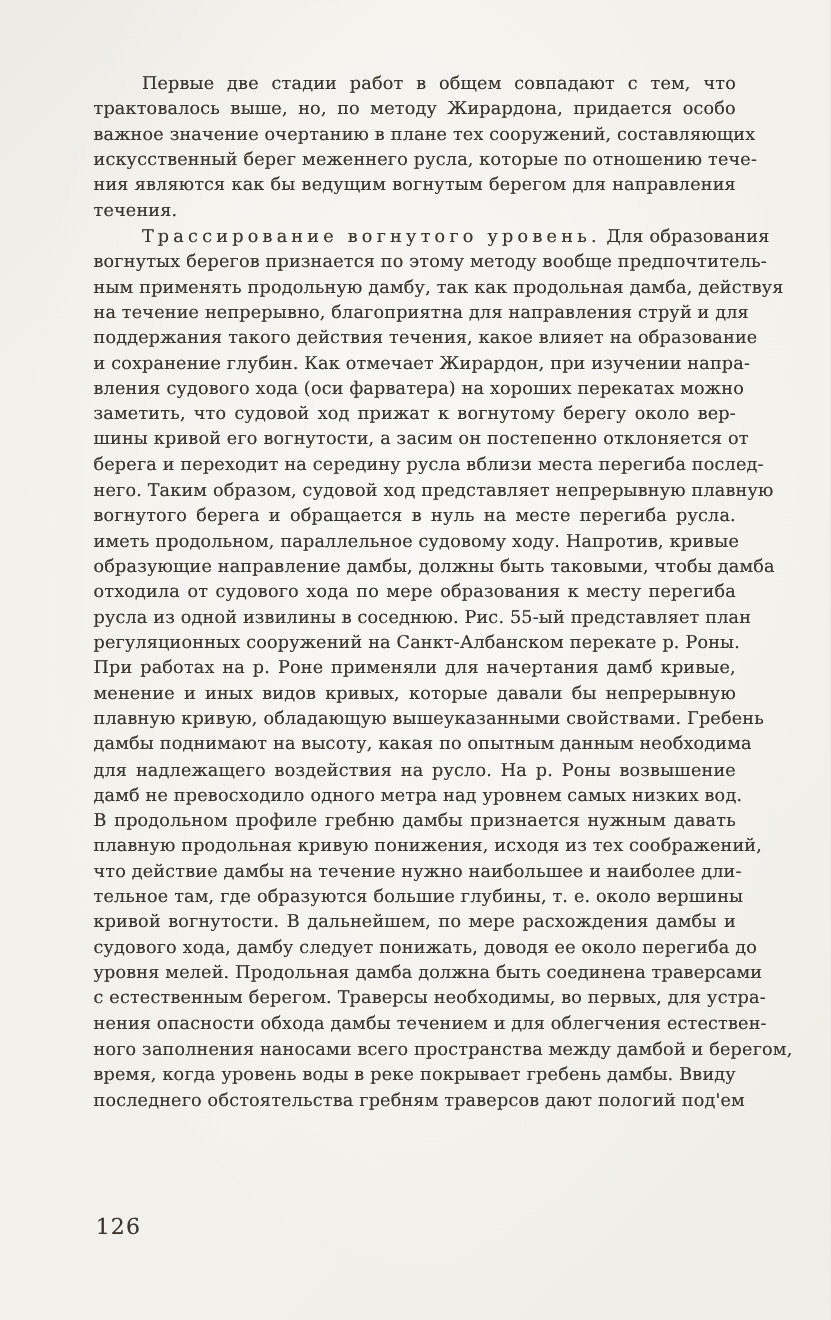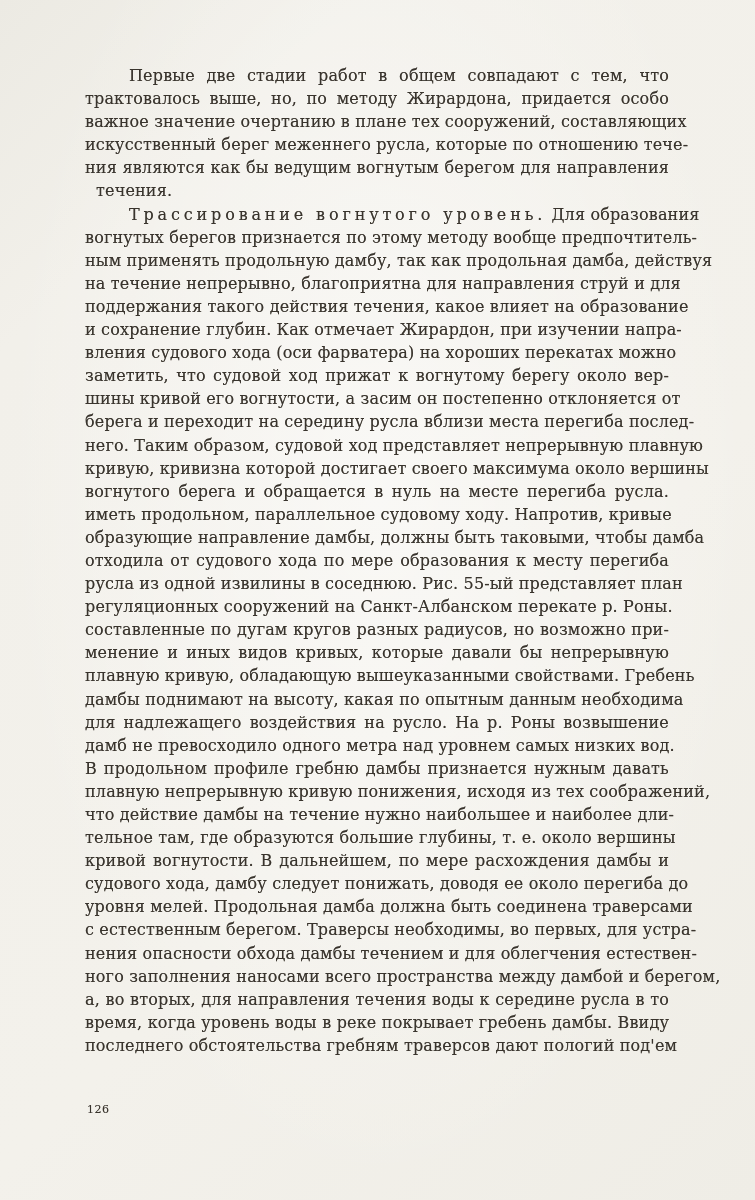--- a/index.html
+++ b/index.html
@@ -32,28 +32,27 @@
     text-align: justify;
     text-align-last: justify;
     white-space: nowrap;
     letter-spacing: 0.01em;
     text-shadow: 0 0 0.5px rgba(57,52,45,0.55);
   }
   .line.indent { text-indent: 44px; }
   .line.short {
     text-align: left;
     text-align-last: left;
-    margin-left: 11px;
   }
   .spaced { letter-spacing: 0.24em; }
   .pagenum {
     position: absolute;
     left: 87px;
     top: 1103px;
-    font-size: 11px;
+    font-size: 20px;
     letter-spacing: 0.05em;
     text-shadow: 0 0 0.5px rgba(57,52,45,0.5);
   }
 </style>
 </head>
 <body>
 
 <div class="page">
   <div class="textblock">
       <div class="line indent">Первые две стадии работ в общем совпадают с тем, что</div>
@@ -66,41 +65,39 @@
       <div class="line">вогнутых берегов признается по этому методу вообще предпочтитель-</div>
       <div class="line">ным применять продольную дамбу, так как продольная дамба, действуя</div>
       <div class="line">на течение непрерывно, благоприятна для направления струй и для</div>
       <div class="line">поддержания такого действия течения, какое влияет на образование</div>
       <div class="line">и сохранение глубин. Как отмечает Жирардон, при изучении напра-</div>
       <div class="line">вления судового хода (оси фарватера) на хороших перекатах можно</div>
       <div class="line">заметить, что судовой ход прижат к вогнутому берегу около вер-</div>
       <div class="line">шины кривой его вогнутости, а засим он постепенно отклоняется от</div>
       <div class="line">берега и переходит на середину русла вблизи места перегиба послед-</div>
       <div class="line">него. Таким образом, судовой ход представляет непрерывную плавную</div>
-      <div class="line">кривую, кривизна которой достигает своего максимума около вершины</div>
       <div class="line">вогнутого берега и обращается в нуль на месте перегиба русла.</div>
       <div class="line">иметь продольном, параллельное судовому ходу. Напротив, кривые</div>
       <div class="line">образующие направление дамбы, должны быть таковыми, чтобы дамба</div>
       <div class="line">отходила от судового хода по мере образования к месту перегиба</div>
       <div class="line">русла из одной извилины в соседнюю. Рис. 55-ый представляет план</div>
       <div class="line">регуляционных сооружений на Санкт-Албанском перекате р. Роны.</div>
-      <div class="line">составленные по дугам кругов разных радиусов, но возможно при-</div>
+      <div class="line">При работах на р. Роне применяли для начертания дамб кривые,</div>
       <div class="line">менение и иных видов кривых, которые давали бы непрерывную</div>
       <div class="line">плавную кривую, обладающую вышеуказанными свойствами. Гребень</div>
       <div class="line">дамбы поднимают на высоту, какая по опытным данным необходима</div>
       <div class="line">для надлежащего воздействия на русло. На р. Роны возвышение</div>
       <div class="line">дамб не превосходило одного метра над уровнем самых низких вод.</div>
       <div class="line">В продольном профиле гребню дамбы признается нужным давать</div>
-      <div class="line">плавную непрерывную кривую понижения, исходя из тех соображений,</div>
+      <div class="line">плавную продольная кривую понижения, исходя из тех соображений,</div>
       <div class="line">что действие дамбы на течение нужно наибольшее и наиболее дли-</div>
       <div class="line">тельное там, где образуются большие глубины, т. е. около вершины</div>
       <div class="line">кривой вогнутости. В дальнейшем, по мере расхождения дамбы и</div>
       <div class="line">судового хода, дамбу следует понижать, доводя ее около перегиба до</div>
       <div class="line">уровня мелей. Продольная дамба должна быть соединена траверсами</div>
       <div class="line">с естественным берегом. Траверсы необходимы, во первых, для устра-</div>
       <div class="line">нения опасности обхода дамбы течением и для облегчения естествен-</div>
       <div class="line">ного заполнения наносами всего пространства между дамбой и берегом,</div>
-      <div class="line">а, во вторых, для направления течения воды к середине русла в то</div>
       <div class="line">время, когда уровень воды в реке покрывает гребень дамбы. Ввиду</div>
       <div class="line">последнего обстоятельства гребням траверсов дают пологий под'ем</div>
     </div>
   <div class="pagenum">126</div>
 </div>
 
 </body></html>

